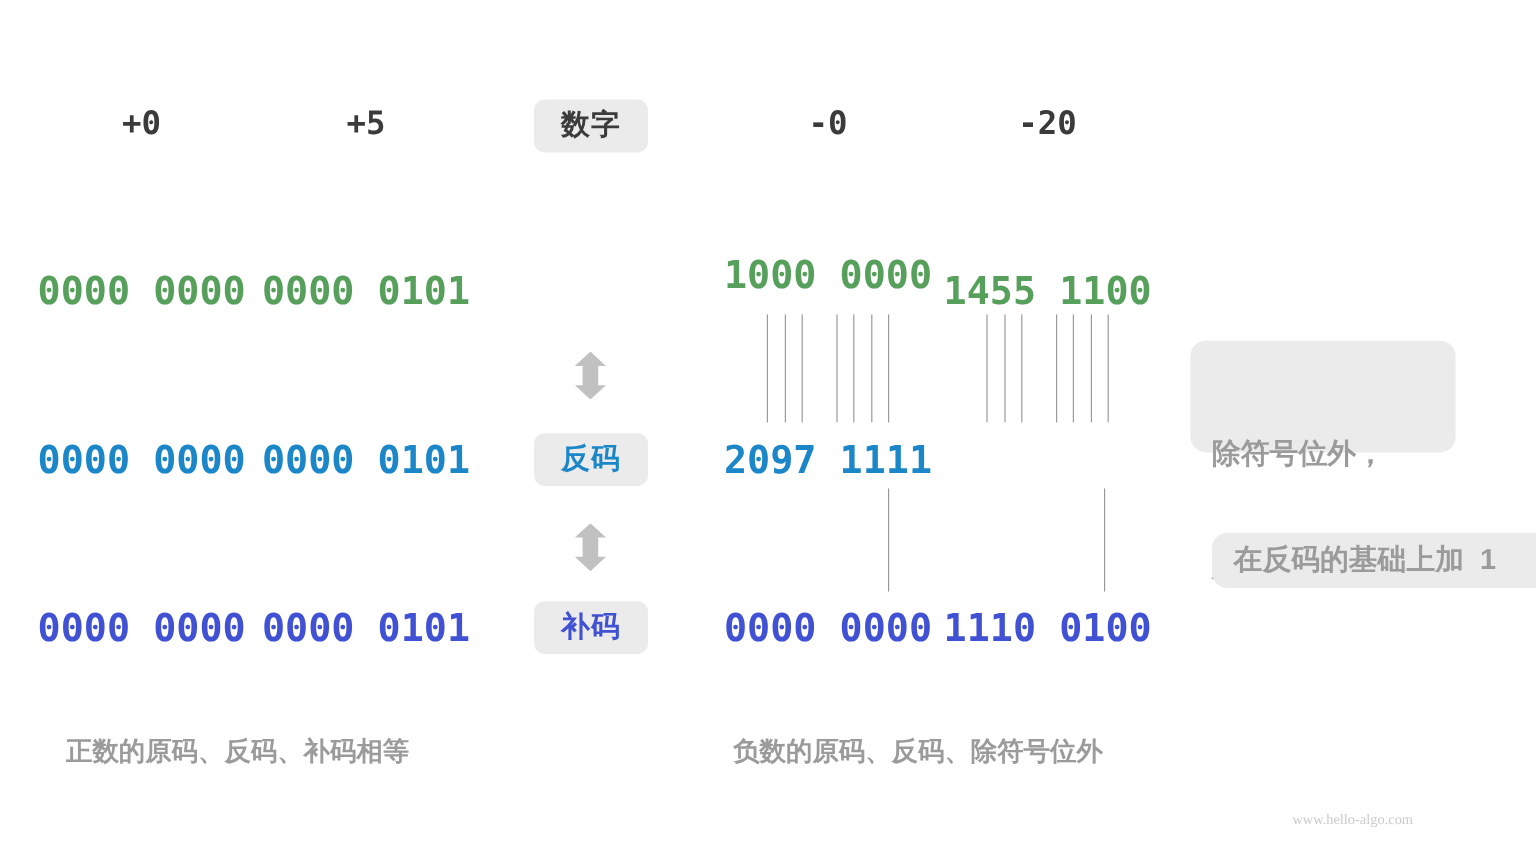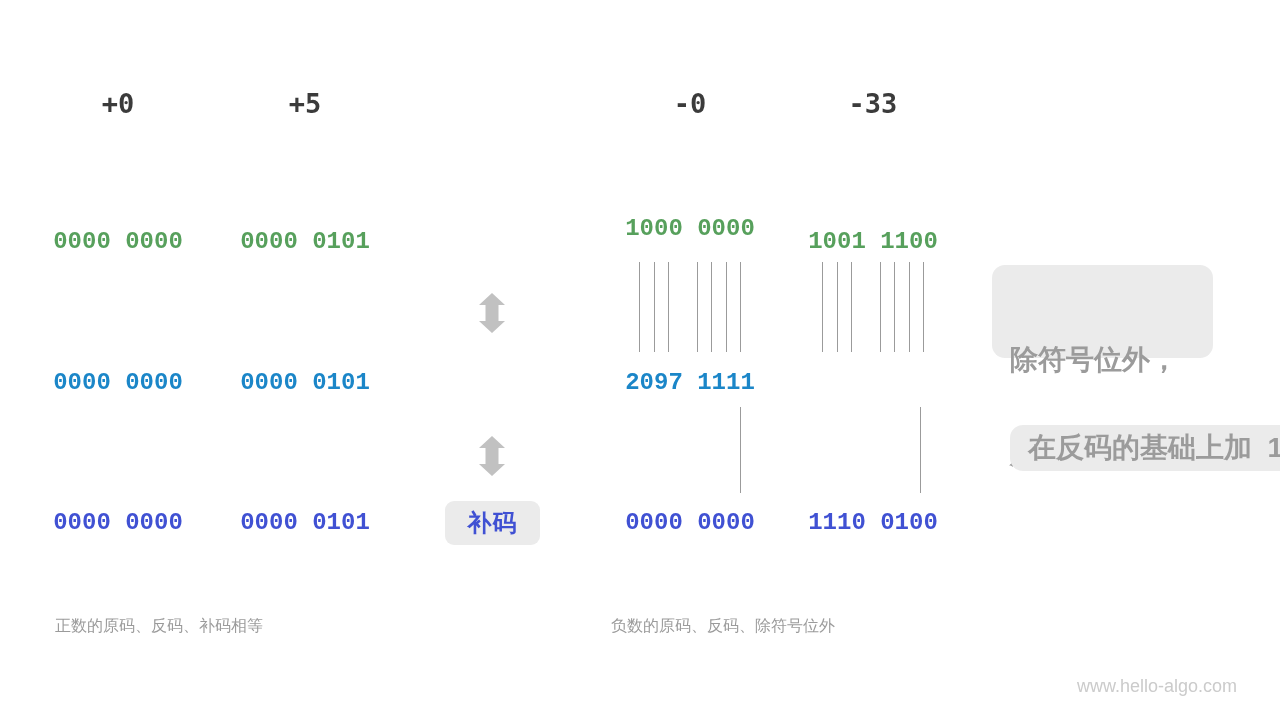--- a/index.html
+++ b/index.html
@@ -26,24 +26,23 @@
     position: absolute;
     transform: translateX(-50%);
     font-size: 27px;
     line-height: 32px;
     color: #3B3B3B;
     white-space: pre;
   }
   .bin {
     position: absolute;
     transform: translateX(-50%);
-    font-size: 24px;
+    font-size: 32px;
     line-height: 30px;
     white-space: pre;
-    font-family: Liberation Mono, monospace;
   }
   .green  { color: #57A05C; }
   .blue   { color: #1B86C8; }
   .indigo { color: #4051D3; }
   
   .chip {
     position: absolute;
     left: 445px;
     width: 95px;
     height: 44px;
@@ -70,73 +69,76 @@
     background: #9B9B9B;
   }
   .vline.flip  { top: 262px; height: 90px; }
   .vline.carry { top: 407px; height: 86px; }
   
   .callout {
     position: absolute;
     background: #EBEBEB;
     border-radius: 13px;
     color: #9B9B9B;
-    font-size: 28px;
+    font-size: 24px;
     font-weight: bold;
     white-space: pre;
+    margin-top: 19px;
   }
   .callout.flip-note {
     left: 992px; top: 265px;
     width: 221px; height: 93px;
     padding: 15px 0 0 18px;
     box-sizing: border-box;
     line-height: 32px;
   }
   .callout.add-note {
     left: 1010px; top: 425px;
     width: 288px; height: 46px;
     line-height: 46px;
     padding-left: 18px;
     box-sizing: border-box;
   }
   
   .caption {
     position: absolute;
     top: 612px;
-    font-size: 16px;
-    font-weight: normal;
+    font-size: 22px;
+    font-weight: bold;
     color: #9B9B9B;
     line-height: 28px;
   }
   
   .watermark {
     position: absolute;
     left: 1077px;
     top: 676px;
-    font-family: Liberation Sans, sans-serif;
-    font-size: 18px;
+    font-family: Liberation Serif, serif;
+    font-size: 12px;
     color: #CBCBCB;
   }
 </style>
 </head>
 <body>
 
 <div class="canvas">
 
   <div class="num mono" style="left:118px; top:88px">+0</div>
   <div class="num mono" style="left:305px; top:88px">+5</div>
   <div class="num mono" style="left:690px; top:88px">-0</div>
-  <div class="num mono" style="left:873px; top:88px">-33</div>
+  <div class="num mono" style="left:873px; top:88px">-20</div>
 
+  <div class="chip dark" style="top:83px">数字</div>
+  <div class="chip blue" style="top:361px">反码</div>
   <div class="chip indigo" style="top:501px">补码</div>
 
   <div class="bin mono green" style="left:118px; top:227px">0000 0000</div>
   <div class="bin mono green" style="left:305px; top:227px">0000 0101</div>
   <div class="bin mono green" style="left:690px; top:214px">1000 0000</div>
-  <div class="bin mono green" style="left:873px; top:227px">1001 1100</div>
+  <div class="bin mono green" style="left:873px; top:227px">1455 1100</div>
 
   <div class="bin mono blue" style="left:118px; top:368px">0000 0000</div>
   <div class="bin mono blue" style="left:305px; top:368px">0000 0101</div>
   <div class="bin mono blue" style="left:690px; top:368px">2097 1111</div>
 
   <div class="bin mono indigo" style="left:118px; top:508px">0000 0000</div>
   <div class="bin mono indigo" style="left:305px; top:508px">0000 0101</div>
   <div class="bin mono indigo" style="left:690px; top:508px">0000 0000</div>
   <div class="bin mono indigo" style="left:873px; top:508px">1110 0100</div>
 

